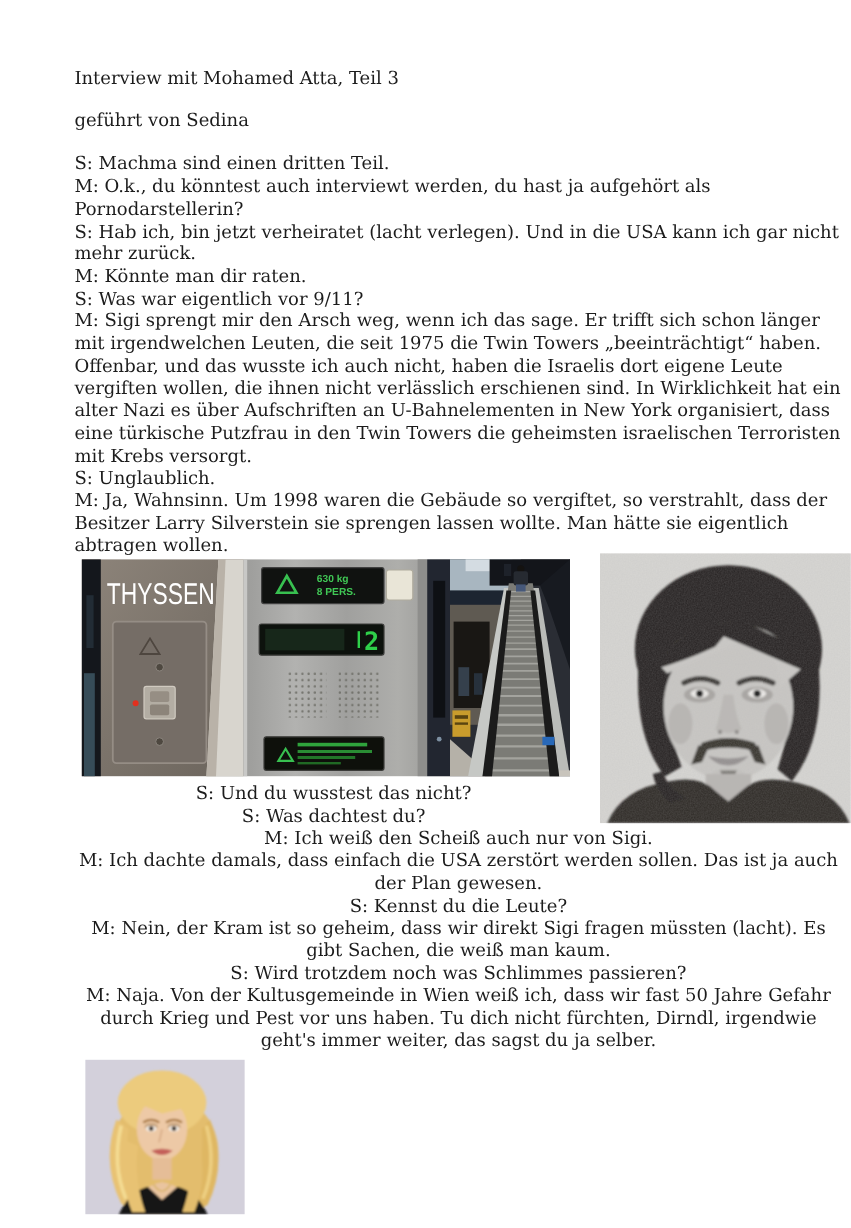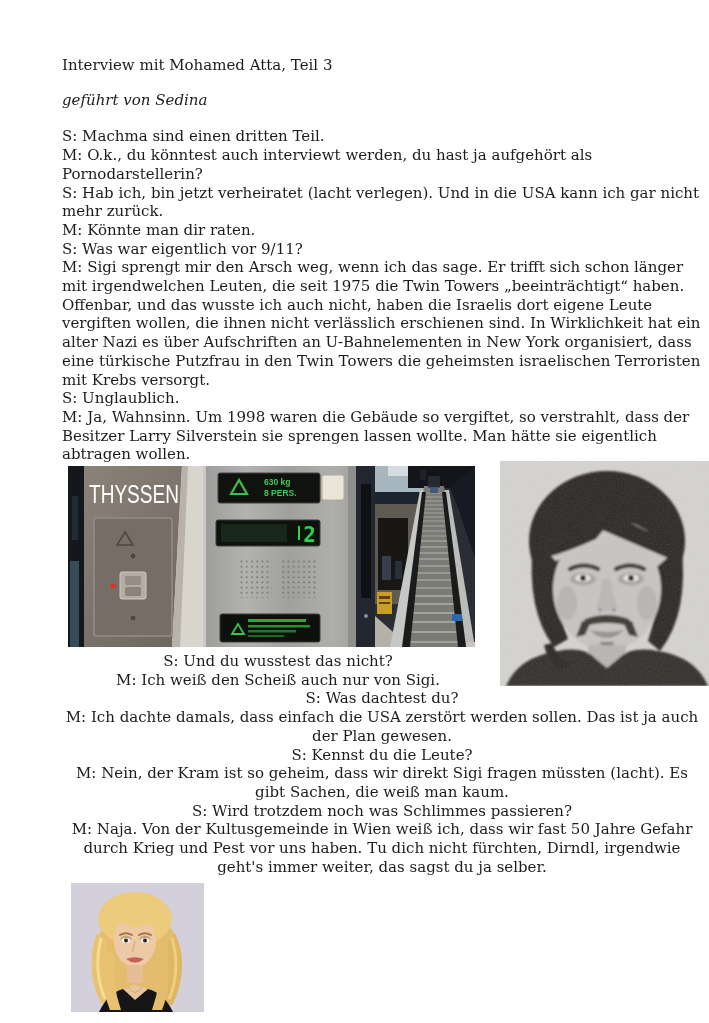--- a/index.html
+++ b/index.html
@@ -10,21 +10,21 @@
     background:#ffffff;
     overflow:hidden;
     box-sizing:border-box;
     padding:43px 20px 0 49px;
     font-family:"DejaVu Serif", serif;
     font-size:15px;
     line-height:18.7px;
     color:#1c1c1c;
   }
   .title{margin:0 0 16.5px 0;font-weight:normal;}
-  .subtitle{margin:0 0 17.5px 0;font-style:italic;}
+  .subtitle{margin:0 0 17.5px 0;}
   .dialogue p{margin:0;}
   .figrow{margin-top:1.5px;text-decoration:underline;}
   .portrait-float{
     float:right;
     width:213px;height:225px;
     margin:-4.5px -11px 2px 6px;
   }
   .collage{width:407px;height:181px;margin-left:6px;}
   .dialogue-2{margin-top:5.5px;text-align:center;}
   .woman-wrap{margin:6px 0 0 9px;width:133px;height:129px;}
@@ -232,22 +232,22 @@
 
           <rect x="384" y="148" width="10" height="7" fill="#2868b8"></rect>
           <rect x="398" y="176" width="9" height="5" fill="#c8c4bc"></rect>
         </g>
       </svg>
     </div>
   </div>
 
   <div class="dialogue dialogue-2">
     <p>S: Und du wusstest das nicht?</p>
+    <p>S: Was dachtest du?</p>
     <p>M: Ich weiß den Scheiß auch nur von Sigi.</p>
-    <p>S: Was dachtest du?</p>
     <p>M: Ich dachte damals, dass einfach die USA zerstört werden sollen. Das ist ja auch der Plan gewesen.</p>
     <p>S: Kennst du die Leute?</p>
     <p>M: Nein, der Kram ist so geheim, dass wir direkt Sigi fragen müssten (lacht). Es gibt Sachen, die weiß man kaum.</p>
     <p>S: Wird trotzdem noch was Schlimmes passieren?</p>
     <p>M: Naja. Von der Kultusgemeinde in Wien weiß ich, dass wir fast 50 Jahre Gefahr durch Krieg und Pest vor uns haben. Tu dich nicht fürchten, Dirndl, irgendwie geht's immer weiter, das sagst du ja selber.</p>
   </div>
 
   <div class="woman-wrap">
     <svg width="133" height="129" viewBox="0 0 133 129" role="img">
       <defs>

